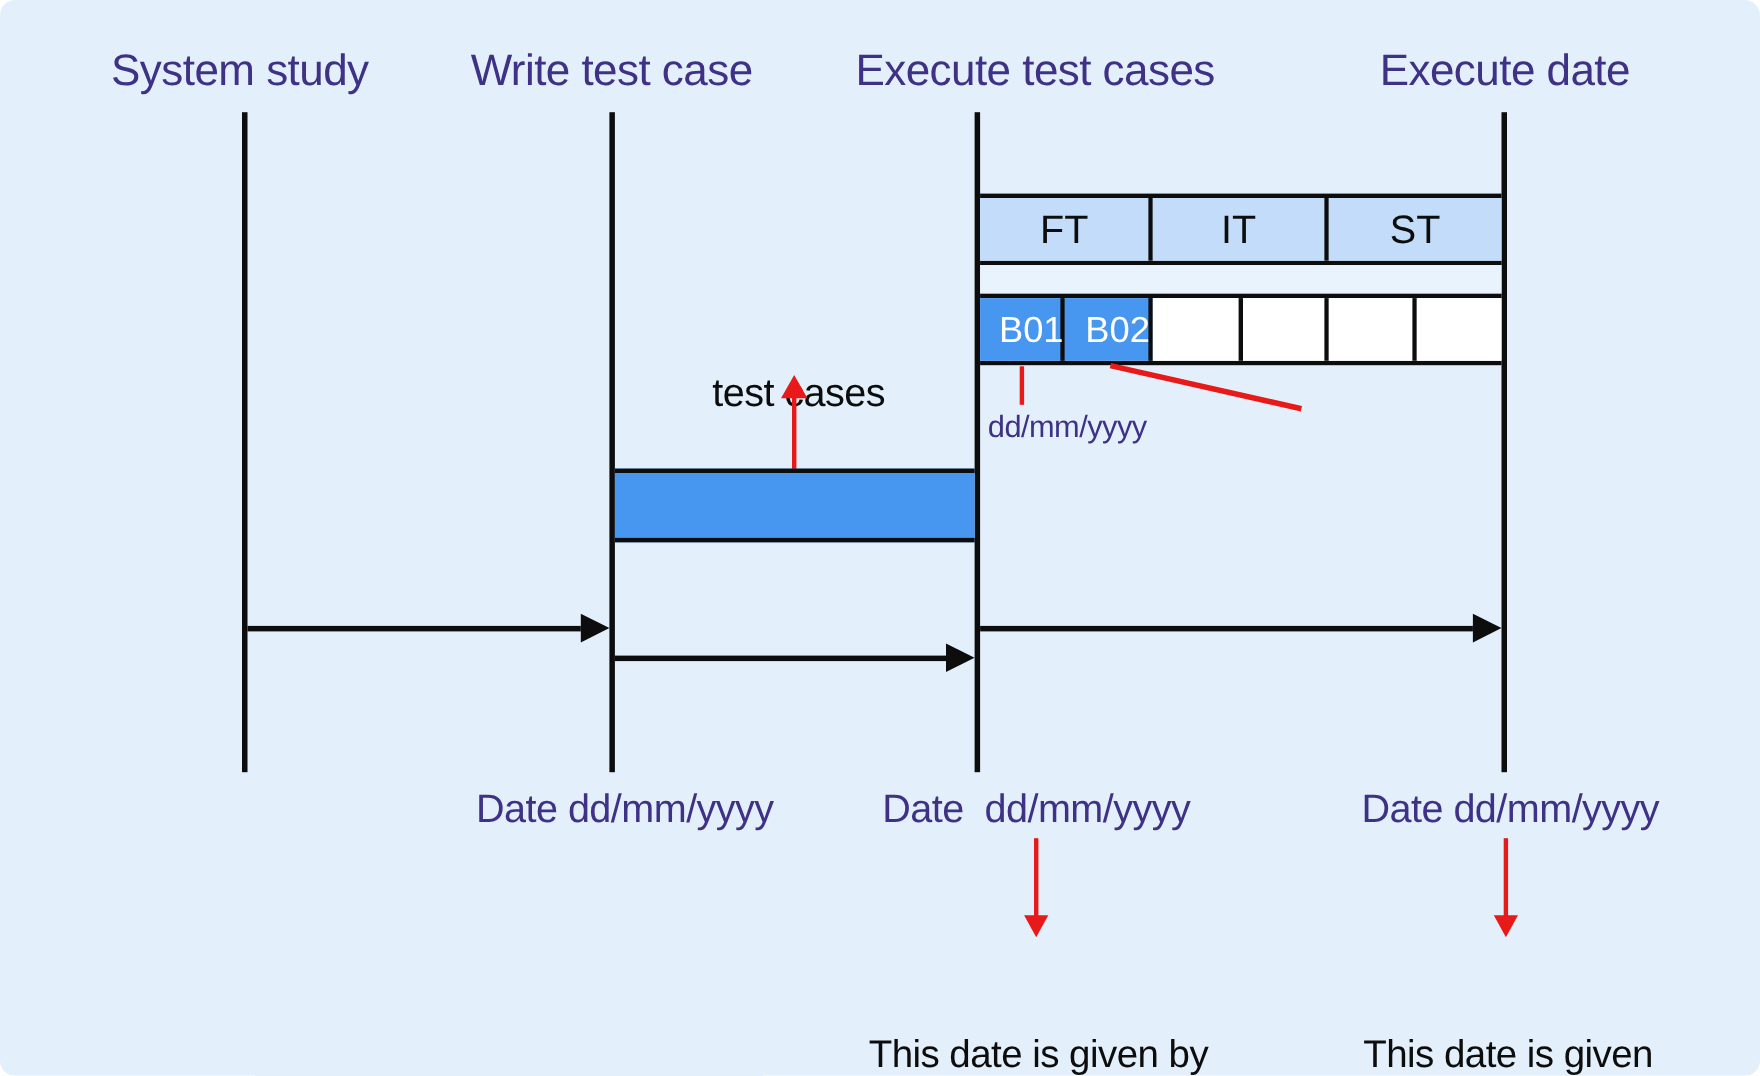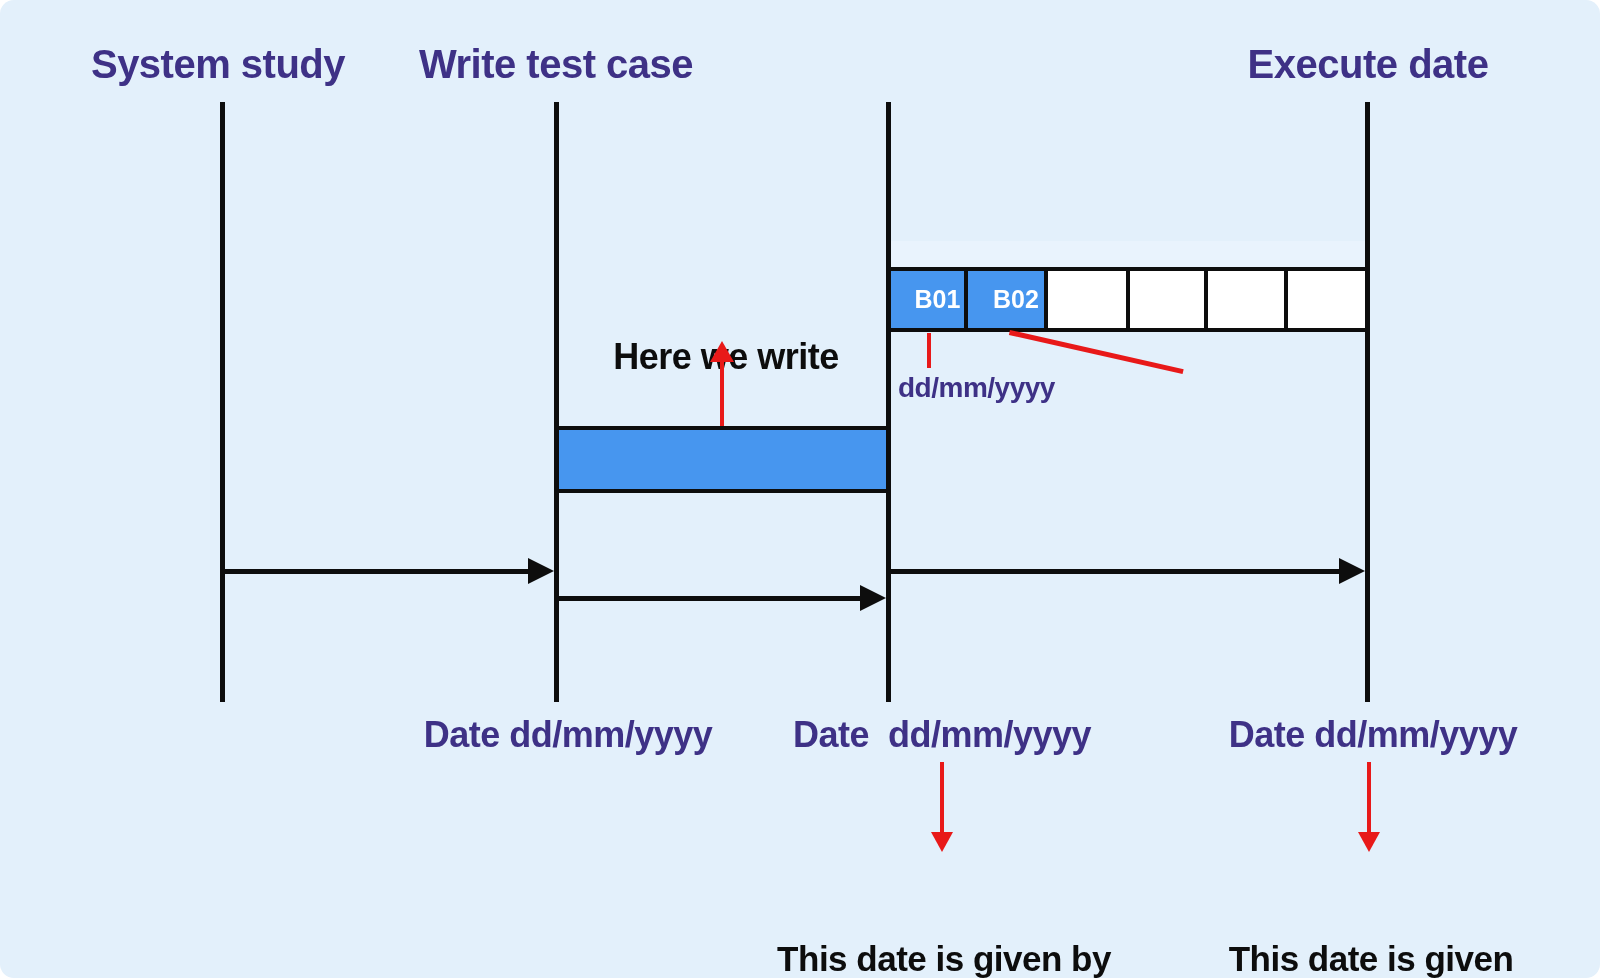--- a/index.html
+++ b/index.html
@@ -4,21 +4,21 @@
 <style>
   html,body{margin:0;padding:0;background:#ffffff;}
   *{box-sizing:border-box;}
   .canvas{
     position:relative;
     width:1600px;height:978px;
     background:#E3F0FB;
     border-radius:14px;
     overflow:hidden;
     font-family:"Liberation Sans","DejaVu Sans",sans-serif;
-    font-weight:bold;
+    font-weight:normal;
   }
   
   .vline{position:absolute;top:102px;width:5px;height:600px;background:#0D0D0D;}
   
   .top-label{
     position:absolute;top:42px;transform:translateX(-50%);
     font-size:40px;letter-spacing:-0.5px;color:#3E3186;white-space:pre;
   }
   
   .hline{position:absolute;height:5px;background:#0D0D0D;}
@@ -41,21 +41,21 @@
     position:absolute;left:891px;top:241px;width:474px;height:26px;
     background:#E9F3FD;
   }
   .build-row{
     position:absolute;left:891px;top:267px;width:474px;height:65px;
     border-top:4px solid #0D0D0D;border-bottom:4px solid #0D0D0D;
     display:flex;
   }
   .build-cell{
     background:#FFFFFF;display:flex;align-items:center;justify-content:center;
-    font-size:25px;color:#0D0D0D;padding-left:20px;
+    font-size:33px;color:#0D0D0D;padding-left:20px;
   }
   .build-cell.filled{background:#4796EF;color:#FFFFFF;}
   .cell-div{border-right:4px solid #0D0D0D;}
   
   .duration-bar{
     position:absolute;left:559px;top:426px;width:327px;height:67px;
     background:#4796EF;
     border-top:4px solid #0D0D0D;border-bottom:4px solid #0D0D0D;
   }
   
@@ -97,41 +97,46 @@
 
 <div class="canvas">
 
   <div class="vline" style="left:220px"></div>
   <div class="vline" style="left:554px"></div>
   <div class="vline" style="left:886px"></div>
   <div class="vline" style="left:1365px"></div>
 
   <div class="top-label" style="left:218px">System study</div>
   <div class="top-label" style="left:556px">Write test case</div>
+  <div class="top-label" style="left:941px">Execute test cases</div>
   <div class="top-label" style="left:1368px">Execute date</div>
 
+  <div class="phase-row">
+    <div class="phase-cell cell-div" style="width:157px">FT</div>
+    <div class="phase-cell cell-div" style="width:160px">IT</div>
+    <div class="phase-cell" style="width:157px">ST</div>
+  </div>
 
   <div class="gap-strip"></div>
 
   <div class="build-row">
     <div class="build-cell filled cell-div" style="width:77px">B01</div>
     <div class="build-cell filled cell-div" style="width:80px">B02</div>
     <div class="build-cell cell-div" style="width:82px"></div>
     <div class="build-cell cell-div" style="width:78px"></div>
     <div class="build-cell cell-div" style="width:80px"></div>
     <div class="build-cell" style="width:77px"></div>
   </div>
 
   <div class="red-vline" style="left:927px;top:333px;height:35px"></div>
   <div class="red-diag"></div>
 
   <div class="dd-label" style="left:898px">dd/mm/yyyy</div>
 
   <div class="center-note" style="left:726px;top:254px">
-    <div>Here we write</div>
     <div>test cases</div>
   </div>
 
   <div class="red-vline" style="left:720px;top:360px;height:67px"></div>
   <div class="red-head-up" style="left:710px;top:341px"></div>
 
   <div class="duration-bar"></div>
 
   <div class="hline" style="left:225px;top:569px;width:303px"></div>
   <div class="head-right" style="left:528px;top:558px"></div>

